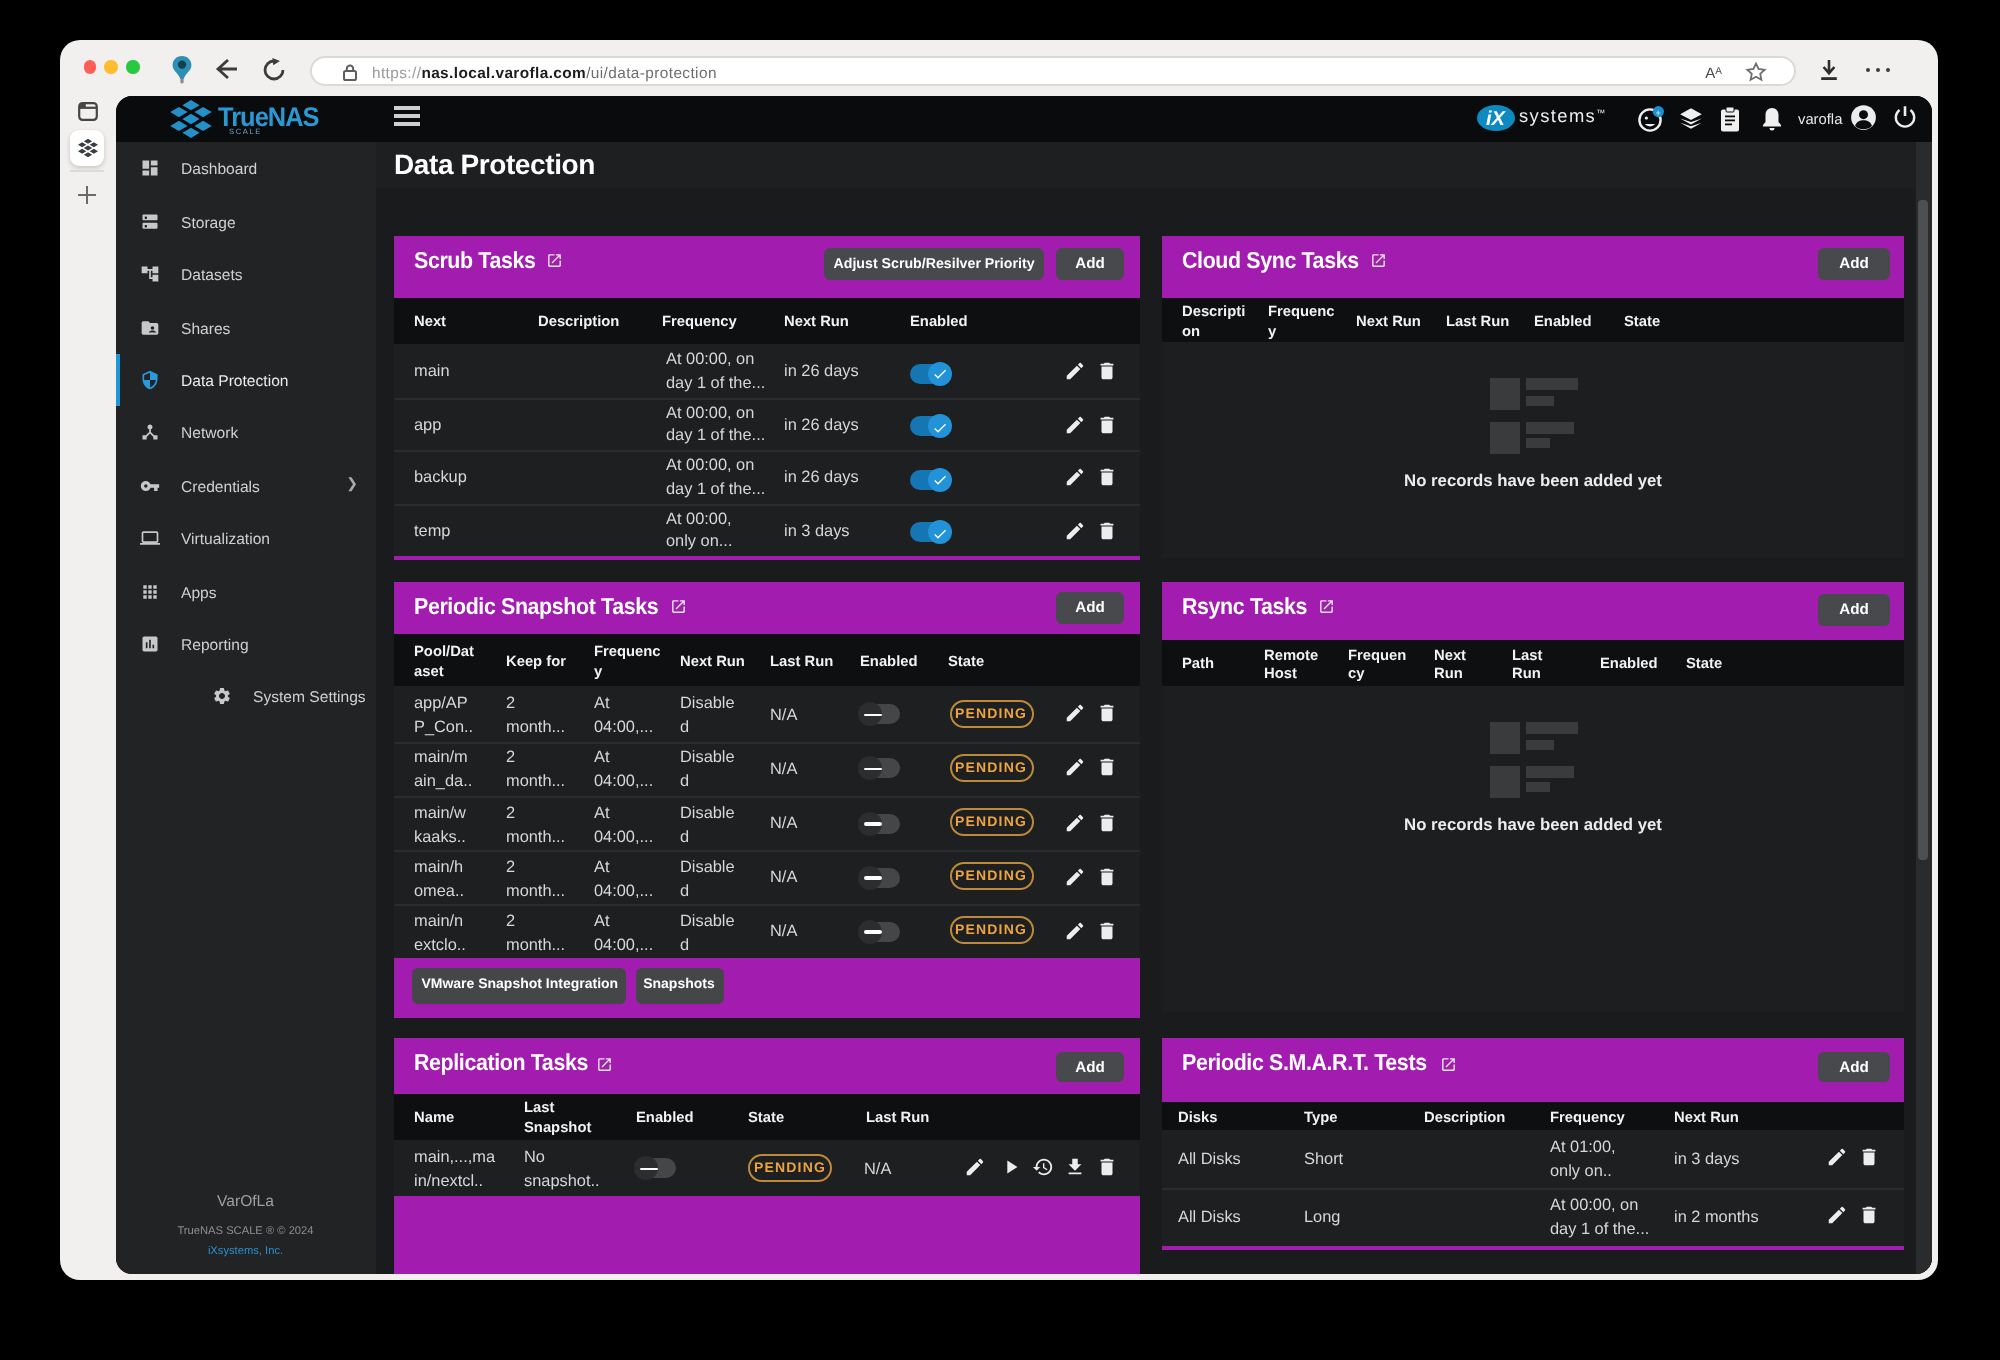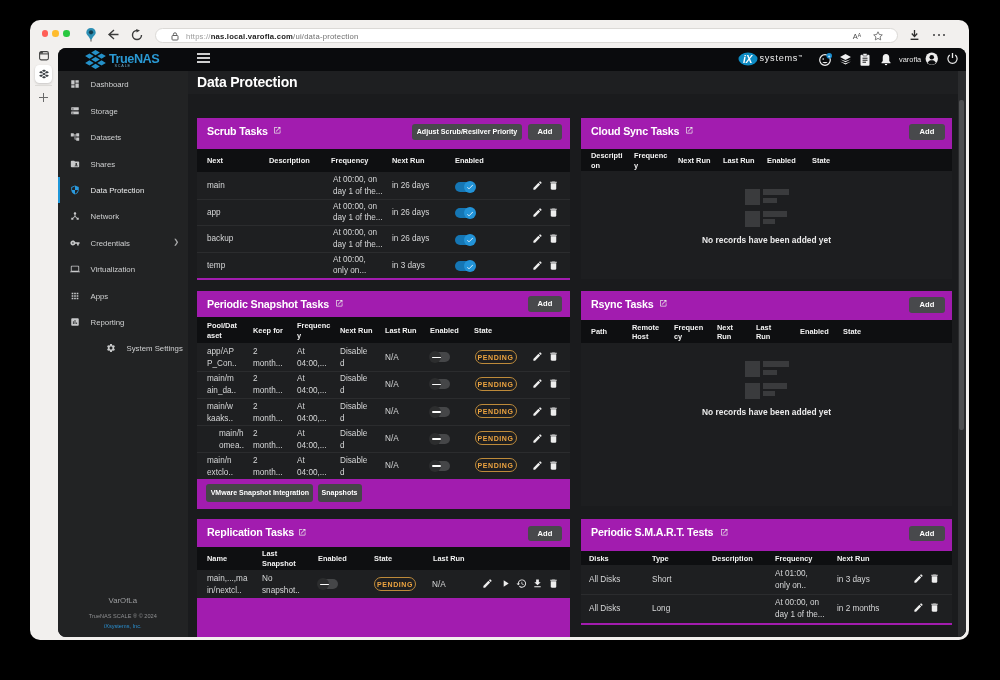--- a/index.html
+++ b/index.html
@@ -345,21 +345,21 @@
         </div>
         <div class="rowbg" style="top:52px;height:136px;"></div>
         <div class="sep" style="top:80px;"></div>
         <div class="sep" style="top:107px;"></div>
         <div class="sep" style="top:134px;"></div>
         <div class="sep" style="top:161px;"></div>
 
         <div class="td" style="left:10px;top:55px;">app/AP<br>P_Con..</div>
         <div class="td" style="left:10px;top:82px;">main/m<br>ain_da..</div>
         <div class="td" style="left:10px;top:110px;">main/w<br>kaaks..</div>
-        <div class="td" style="left:22px;top:137px;">main/h<br>omea..</div>
+        <div class="td" style="left:10px;top:137px;">main/h<br>omea..</div>
         <div class="td" style="left:10px;top:164px;">main/n<br>extclo..</div>
         <div class="td" style="left:56px;top:55px;">2<br>month...</div>
         <div class="td" style="left:56px;top:82px;">2<br>month...</div>
         <div class="td" style="left:56px;top:110px;">2<br>month...</div>
         <div class="td" style="left:56px;top:137px;">2<br>month...</div>
         <div class="td" style="left:56px;top:164px;">2<br>month...</div>
         <div class="td" style="left:100px;top:55px;">At<br>04:00,...</div>
         <div class="td" style="left:100px;top:82px;">At<br>04:00,...</div>
         <div class="td" style="left:100px;top:110px;">At<br>04:00,...</div>
         <div class="td" style="left:100px;top:137px;">At<br>04:00,...</div>

